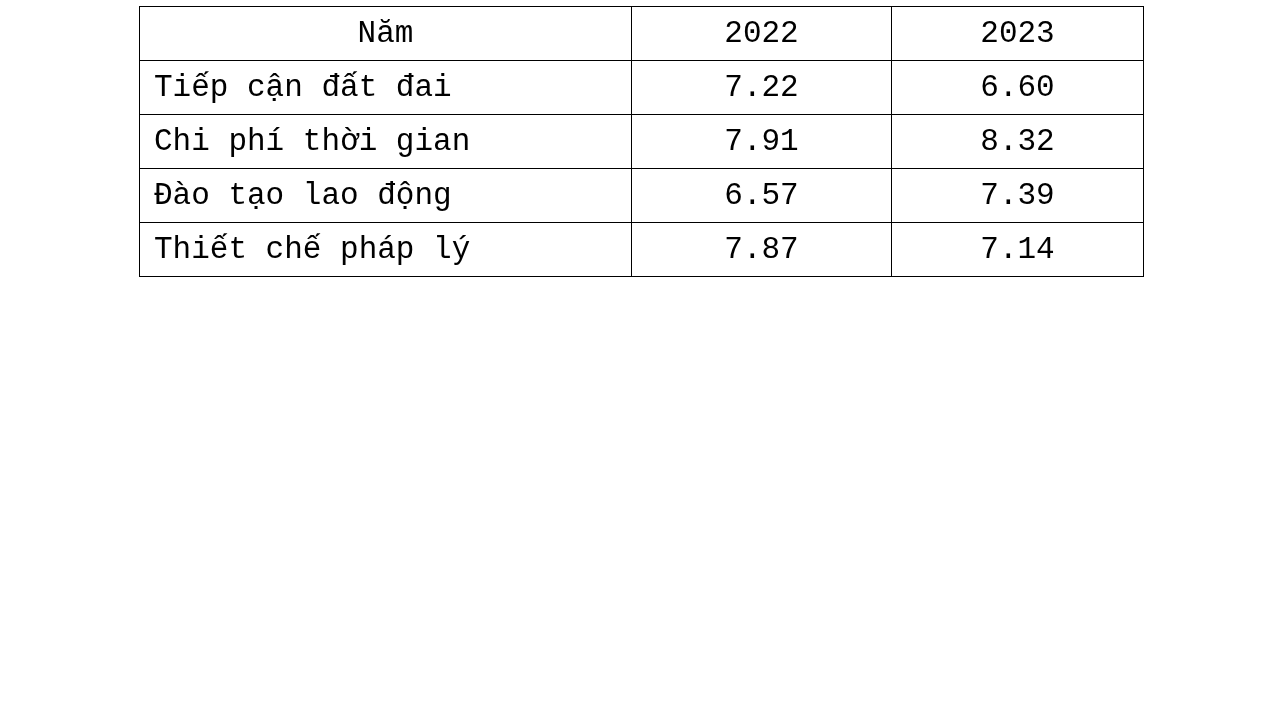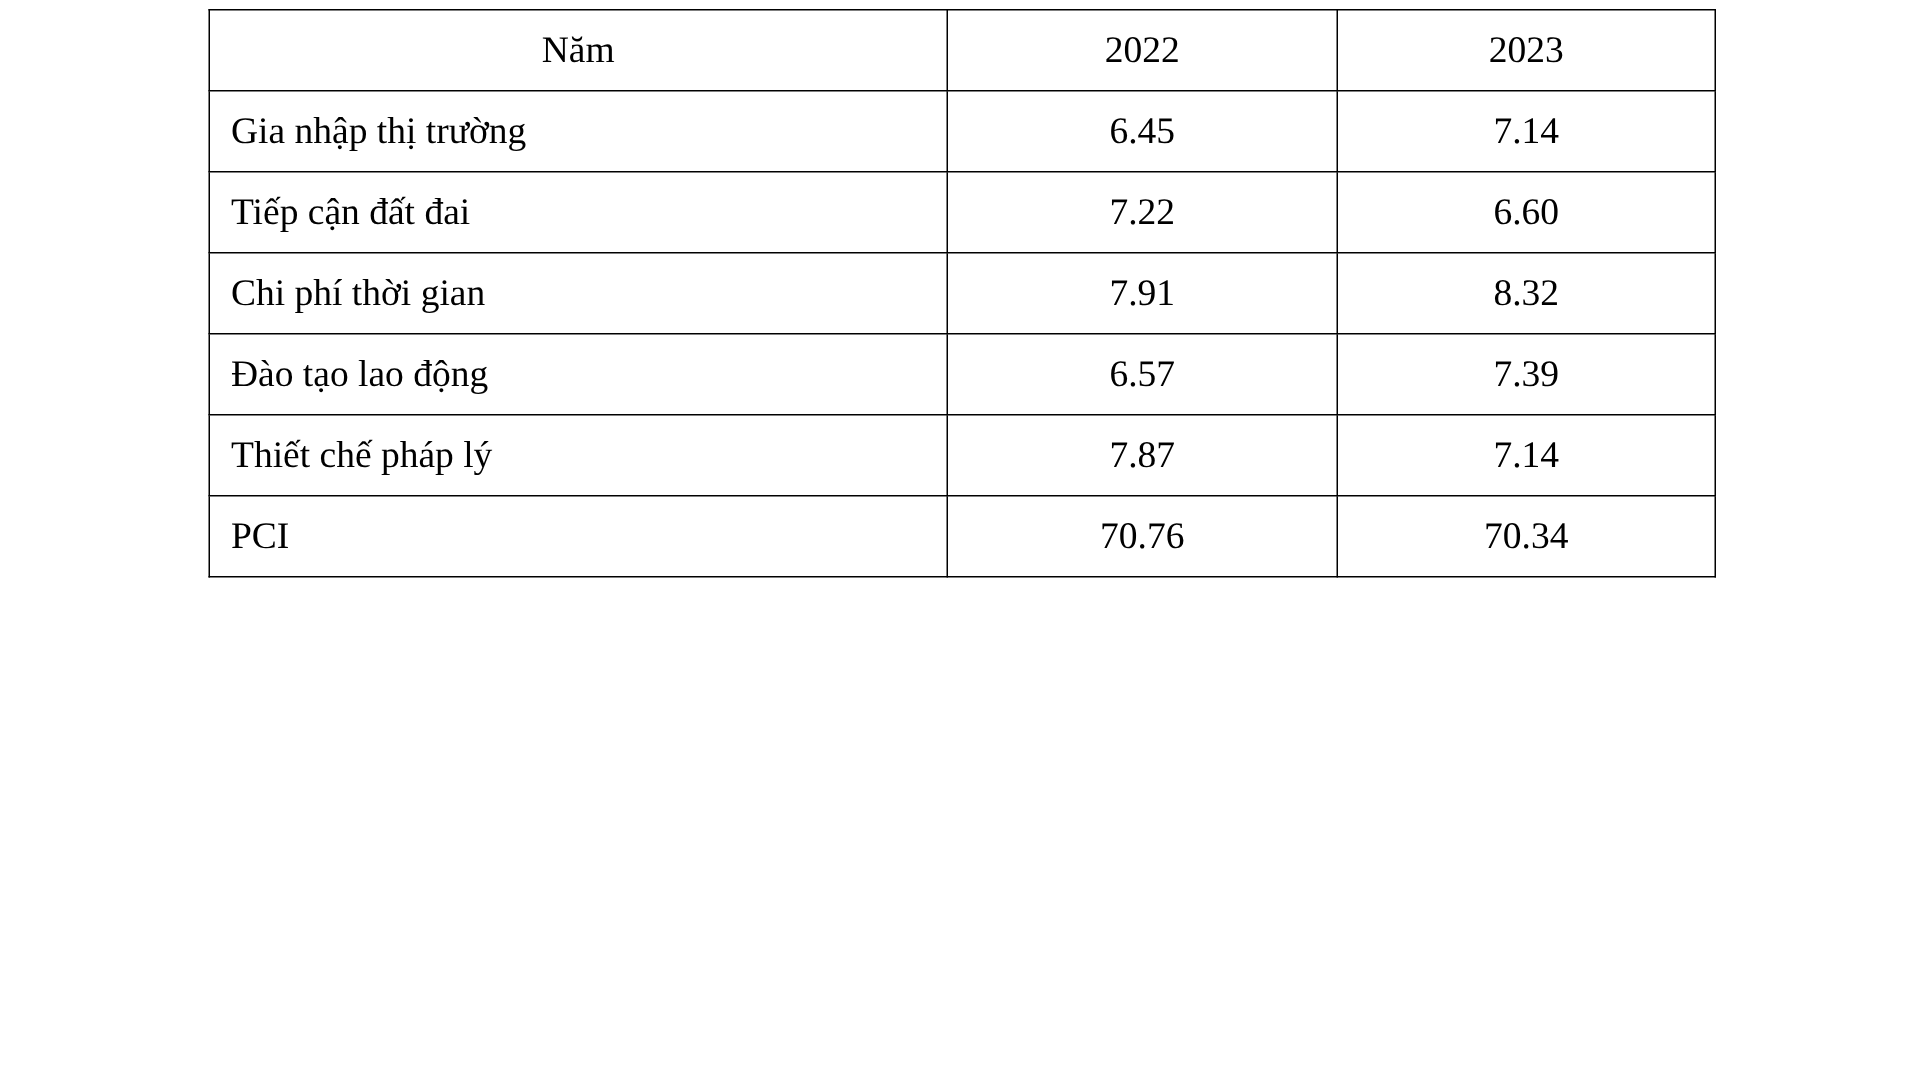--- a/index.html
+++ b/index.html
@@ -32,25 +32,26 @@
     width: 1004px;
   }
   table.pci-table col.c-label { width: 492px; }
   table.pci-table col.c-y1 { width: 260px; }
   table.pci-table col.c-y2 { width: 252px; }
 
   table.pci-table th,
   table.pci-table td {
     border: 1px solid #000000;
     font-weight: normal;
-    font-size: 25px;
+    font-size: 31px;
     line-height: 1.2;
     padding: 0;
     height: 53px;
     vertical-align: middle;
+    font-family: Liberation Mono, monospace;
   }
   table.pci-table th.head-label,
   table.pci-table th.head-year {
     text-align: center;
   }
   table.pci-table td.row-label {
     text-align: left;
     padding-left: 14px;
   }
   table.pci-table td.val {
@@ -70,45 +71,35 @@
       </colgroup>
       <thead>
         <tr>
           <th class="head-label">Năm</th>
           <th class="head-year">2022</th>
           <th class="head-year">2023</th>
         </tr>
       </thead>
       <tbody>
         <tr>
-          <td class="row-label">Gia nhập thị trường</td>
-          <td class="val">6.45</td>
-          <td class="val">7.14</td>
-        </tr>
-        <tr>
           <td class="row-label">Tiếp cận đất đai</td>
           <td class="val">7.22</td>
           <td class="val">6.60</td>
         </tr>
         <tr>
           <td class="row-label">Chi phí thời gian</td>
           <td class="val">7.91</td>
           <td class="val">8.32</td>
         </tr>
         <tr>
           <td class="row-label">Đào tạo lao động</td>
           <td class="val">6.57</td>
           <td class="val">7.39</td>
         </tr>
         <tr>
           <td class="row-label">Thiết chế pháp lý</td>
           <td class="val">7.87</td>
           <td class="val">7.14</td>
         </tr>
-        <tr>
-          <td class="row-label">PCI</td>
-          <td class="val">70.76</td>
-          <td class="val">70.34</td>
-        </tr>
       </tbody>
     </table>
   </div>
 </div>
 
 </body></html>

